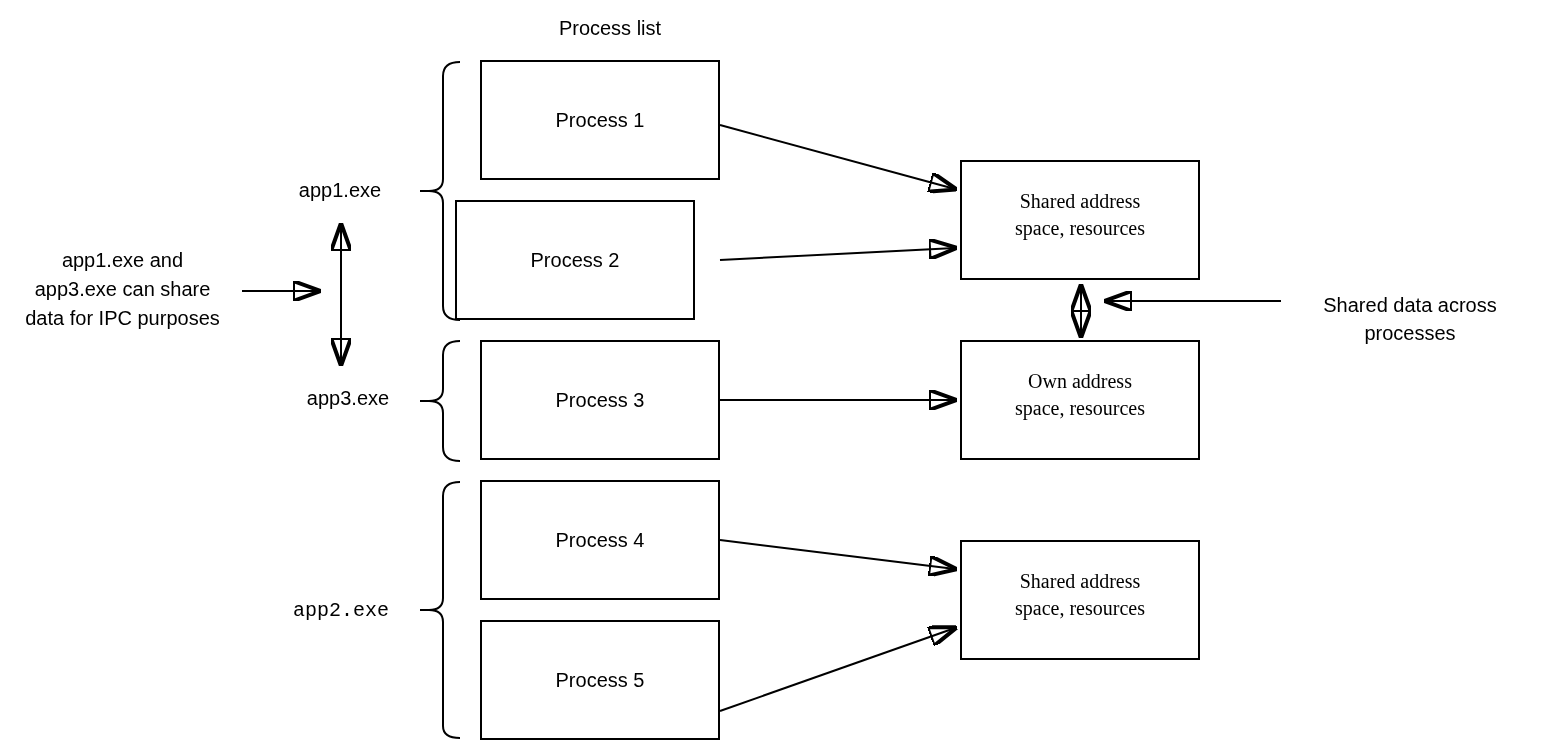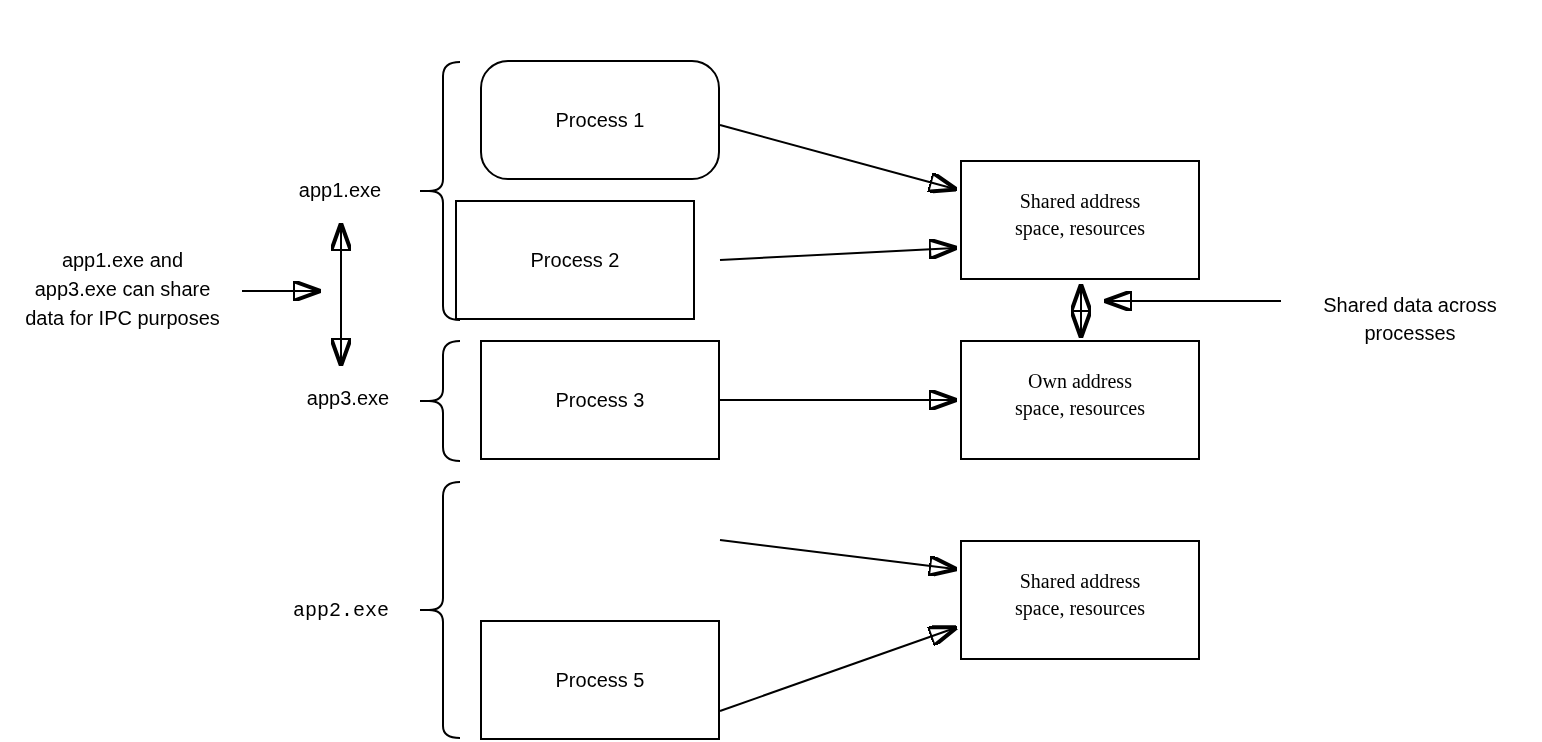--- a/index.html
+++ b/index.html
@@ -83,29 +83,33 @@
 
     <line x1="341" y1="225" x2="341" y2="364" marker-start="url(#arr)" marker-end="url(#arr)"></line>
 
     <line x1="242" y1="291" x2="319" y2="291" marker-end="url(#arr)"></line>
 
     <path d="M460,62 Q443,62 443,76 L443,179 Q443,191 429,191 L420,191 L429,191 Q443,191 443,203 L443,306 Q443,320 460,320"></path>
     <path d="M460,341 Q443,341 443,355 L443,389 Q443,401 429,401 L420,401 L429,401 Q443,401 443,413 L443,447 Q443,461 460,461"></path>
     <path d="M460,482 Q443,482 443,496 L443,598 Q443,610 429,610 L420,610 L429,610 Q443,610 443,622 L443,726 Q443,738 460,738"></path>
   </svg>
 
+  <div class="txt" style="left:490px; top:14px; width:240px;">Process list</div>
 
-  <div class="shape-box" style="left:480px; top:60px;border-radius:28px;">
+  <div class="shape-box" style="left:480px; top:60px;">
     <span class="box-label">Process 1</span>
   </div>
   <div class="shape-box" style="left:455px; top:200px;justify-content:center;">
     <span class="box-label">Process 2</span>
   </div>
   <div class="shape-box" style="left:480px; top:340px;">
     <span class="box-label">Process 3</span>
+  </div>
+  <div class="shape-box" style="left:480px; top:480px;">
+    <span class="box-label">Process 4</span>
   </div>
   <div class="shape-box" style="left:480px; top:620px;text-align:center;">
     <span class="box-label">Process 5</span>
   </div>
 
   <div class="shape-box addr" style="left:960px; top:160px;">
     <span class="box-label">Shared address
 space, resources</span>
   </div>
   <div class="shape-box addr" style="left:960px; top:340px;">

